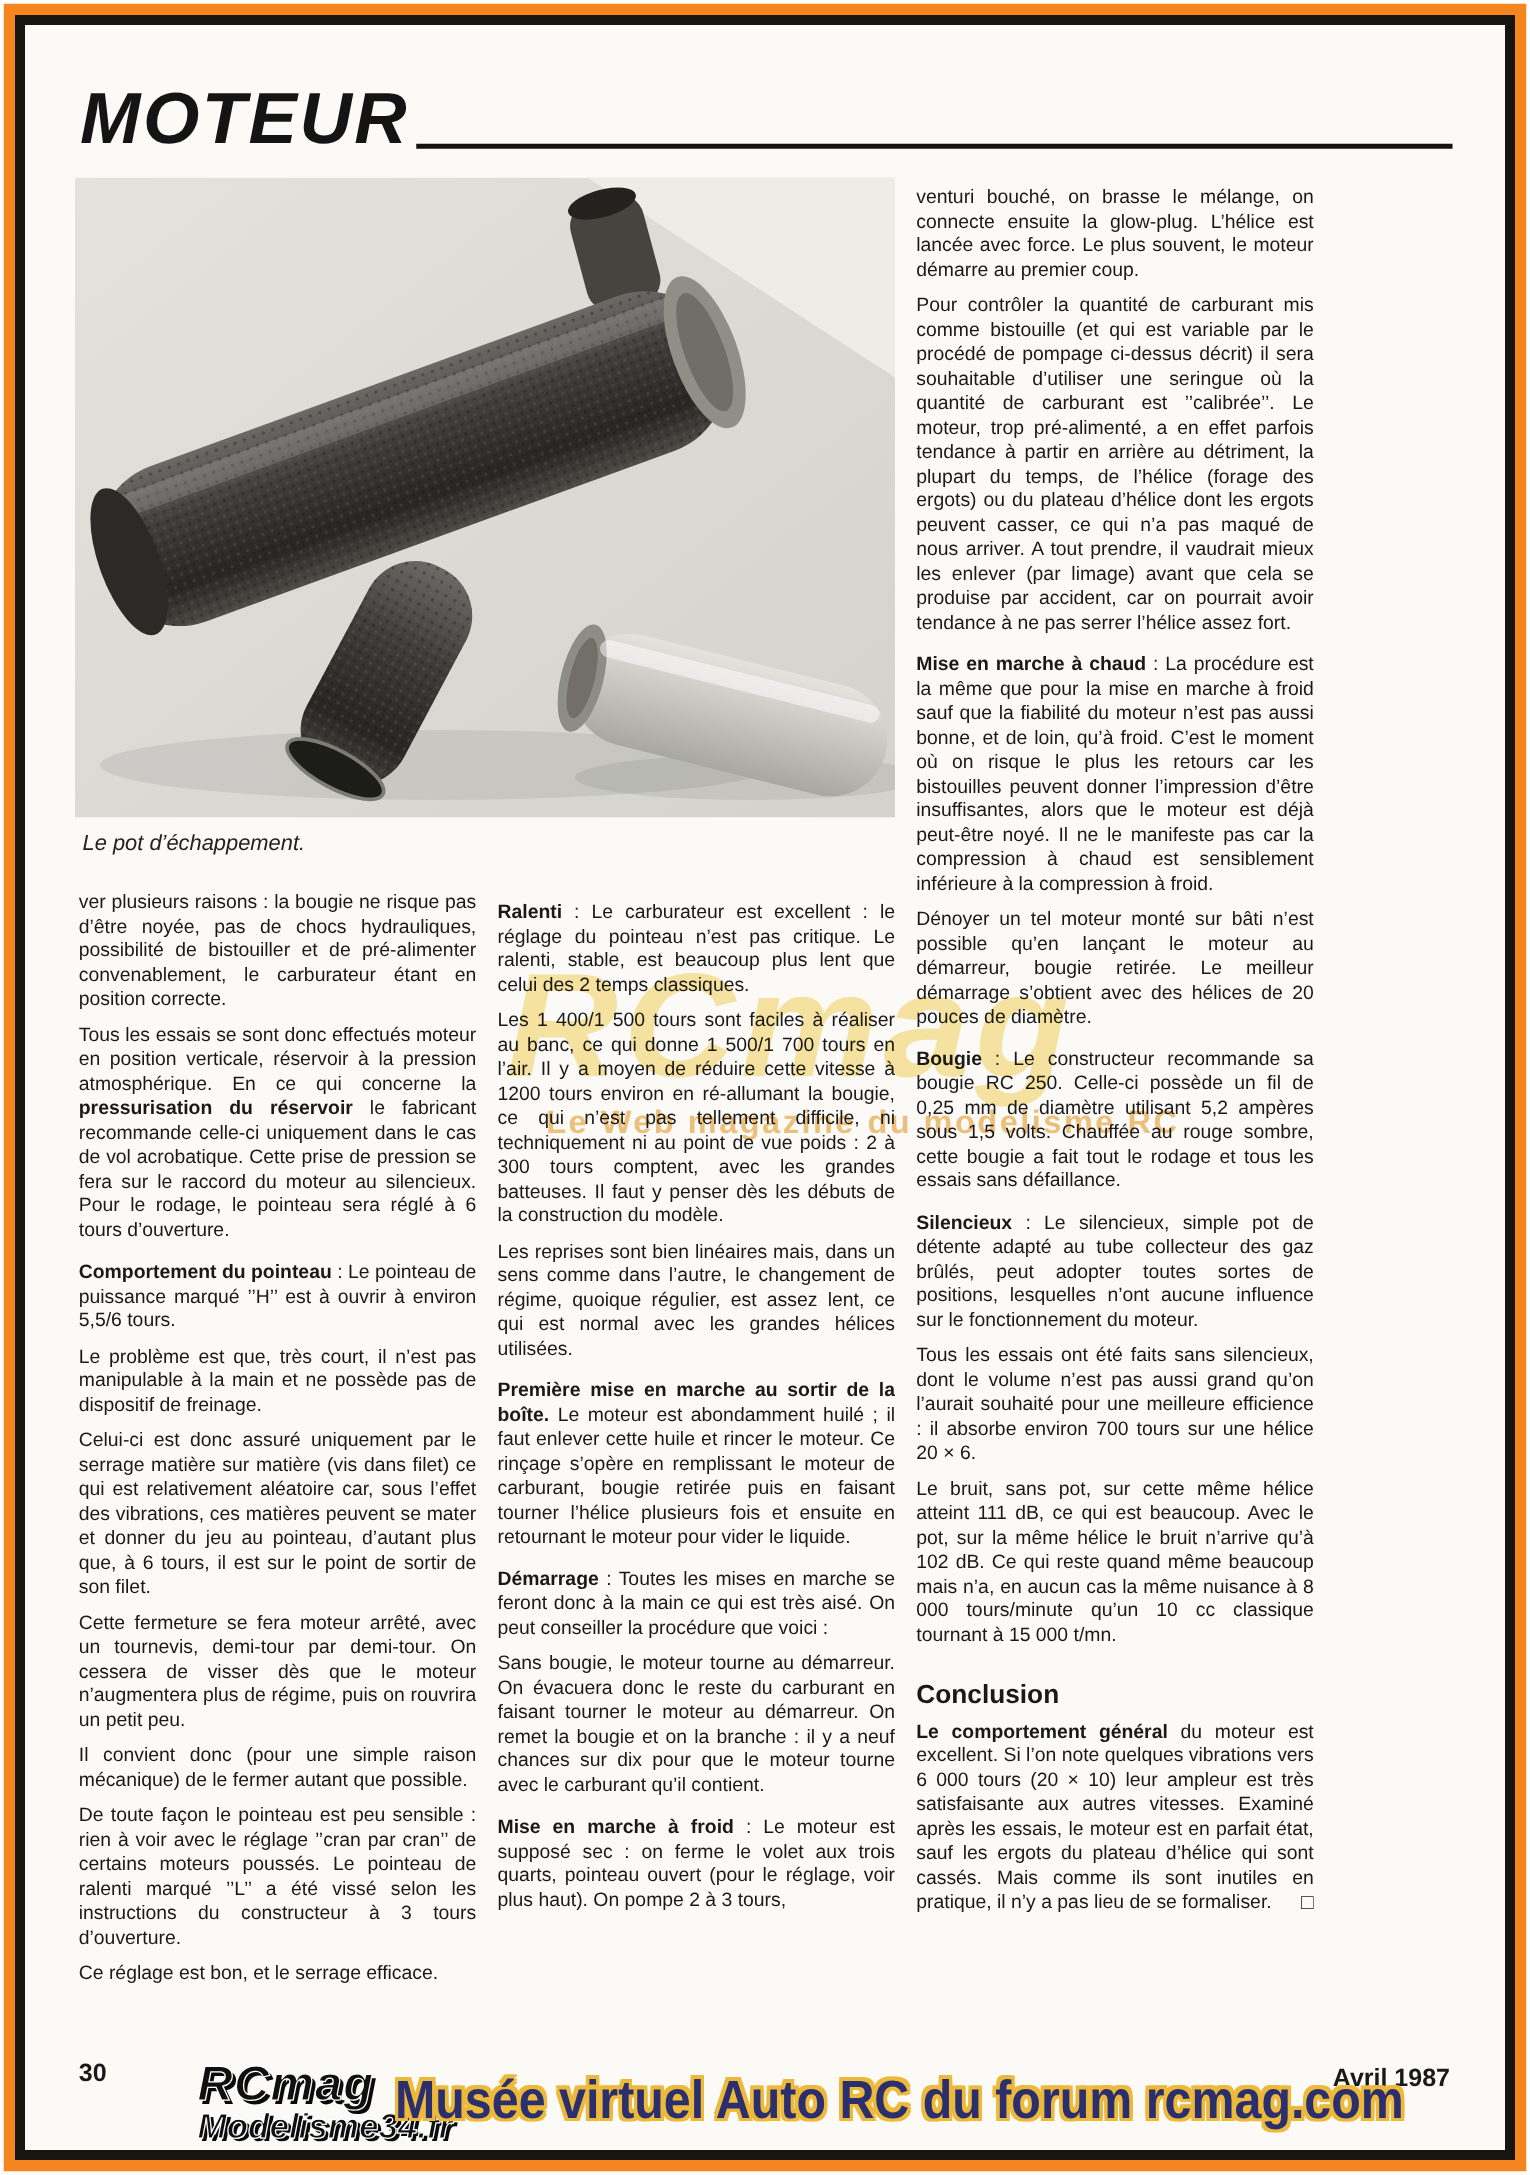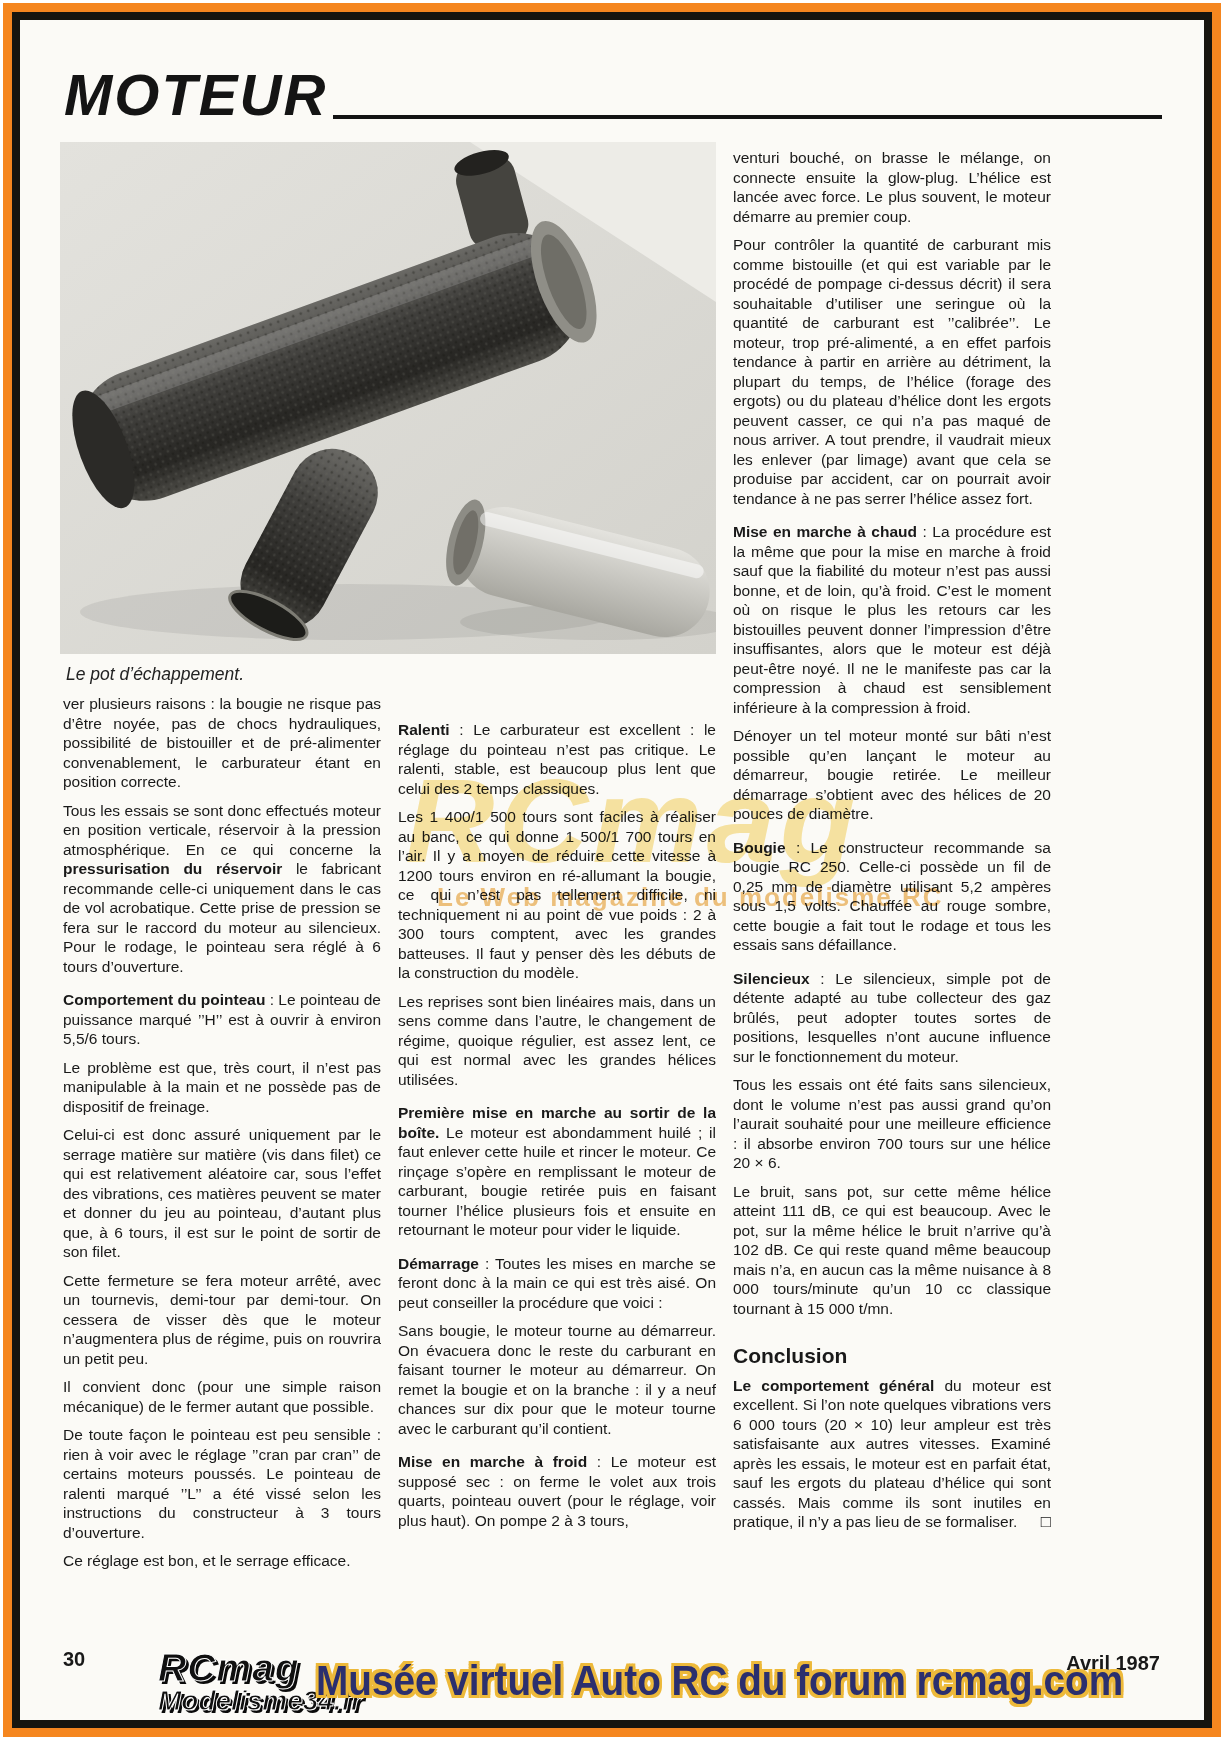--- a/index.html
+++ b/index.html
@@ -16,21 +16,21 @@
   
   .photo{position:absolute;left:40px;top:122px;width:656px;height:512px;}
   .photo svg{display:block;}
   .caption{position:absolute;left:46px;top:644px;font-style:italic;font-size:17.5px;color:#222;}
 
   
   .col{position:absolute;width:318px;font-size:15.5px;line-height:19.5px;text-align:justify;overflow:hidden;}
   .col p{margin:0 0 9px 0;}
   .col p.sect{margin-top:14px;}
   .col b{font-weight:bold;}
-  .col1{left:43px;top:674px;height:890px;}
+  .col1{left:43px;top:692px;height:890px;}
   .col2{left:378px;top:700px;height:890px;}
   .col3{left:713px;top:128px;height:1452px;}
   .concl-h{font-size:21px;font-weight:bold;margin:28px 0 10px 0;}
   .endbox{float:right;font-size:17px;line-height:19.5px;}
 
   
   .wm-center{position:absolute;left:385px;top:742px;width:660px;pointer-events:none;mix-blend-mode:multiply;}
   .wm-big{font-size:118px;line-height:1;font-weight:bold;font-style:italic;letter-spacing:4px;color:#f3cd4e;opacity:.5;transform:scaleX(1.05);transform-origin:left;}
   .wm-small{margin-top:2px;margin-left:32px;font-size:26px;font-weight:bold;letter-spacing:2px;color:#e8a43c;opacity:.65;}
 

